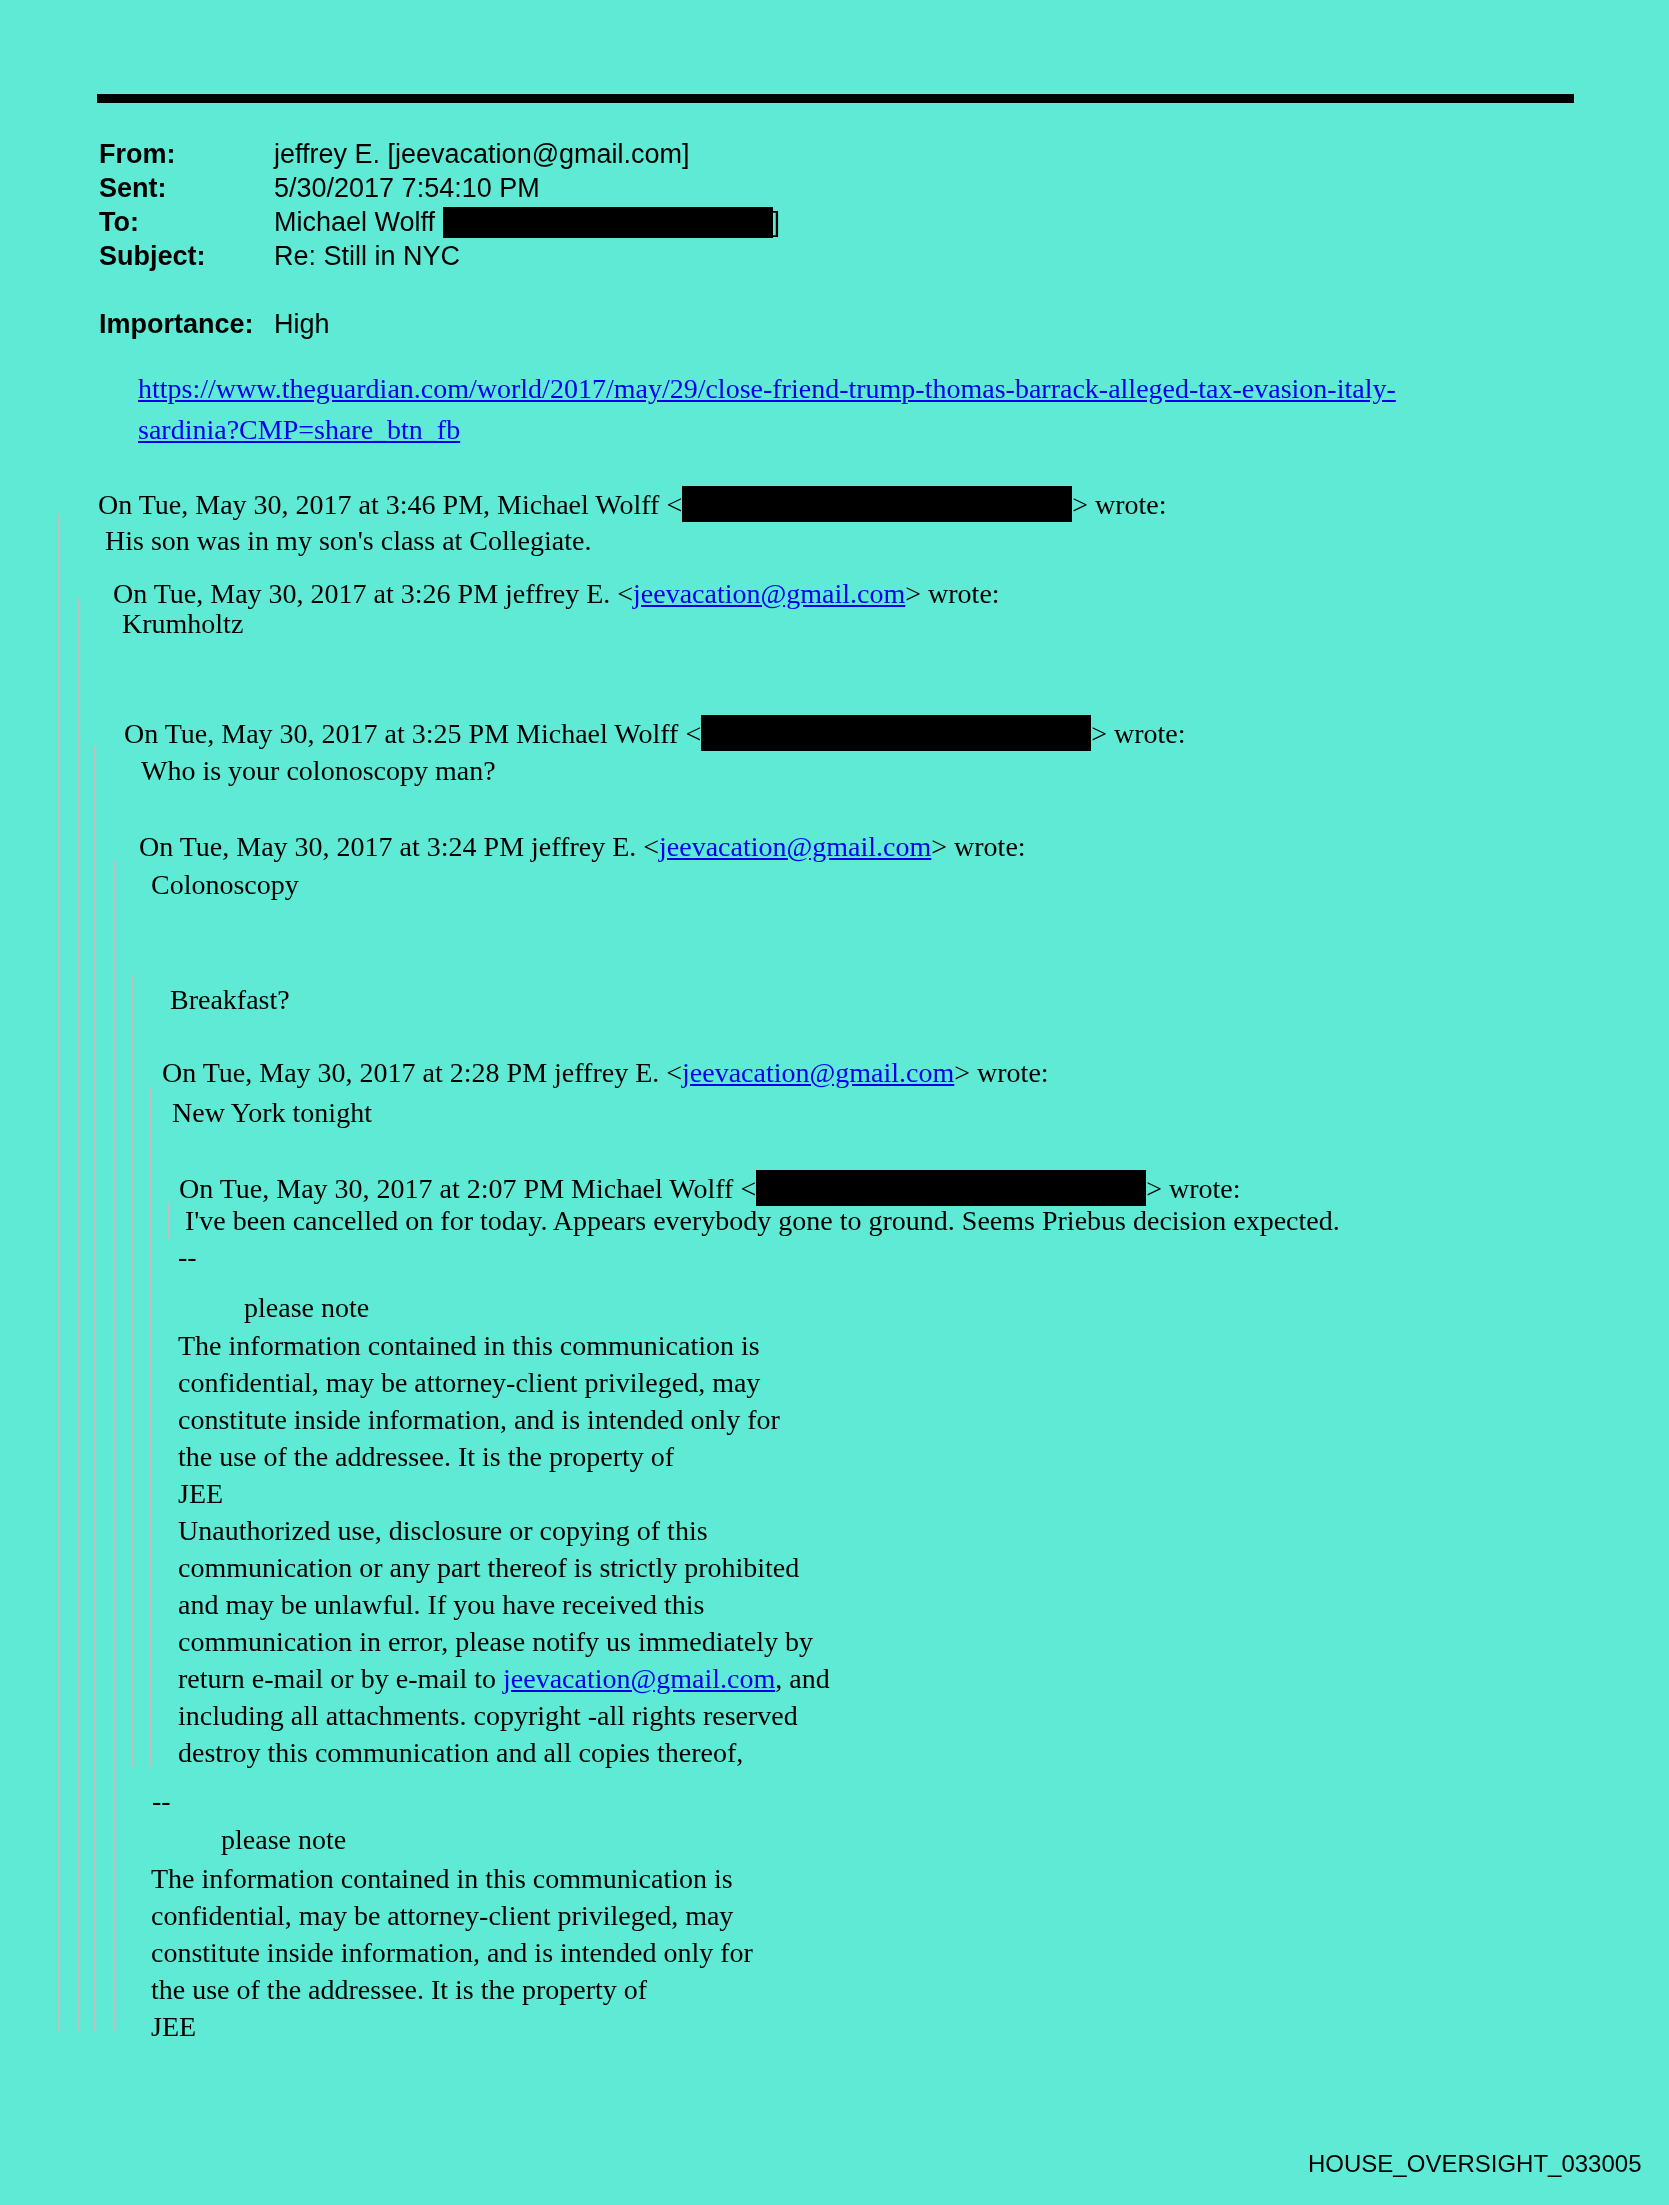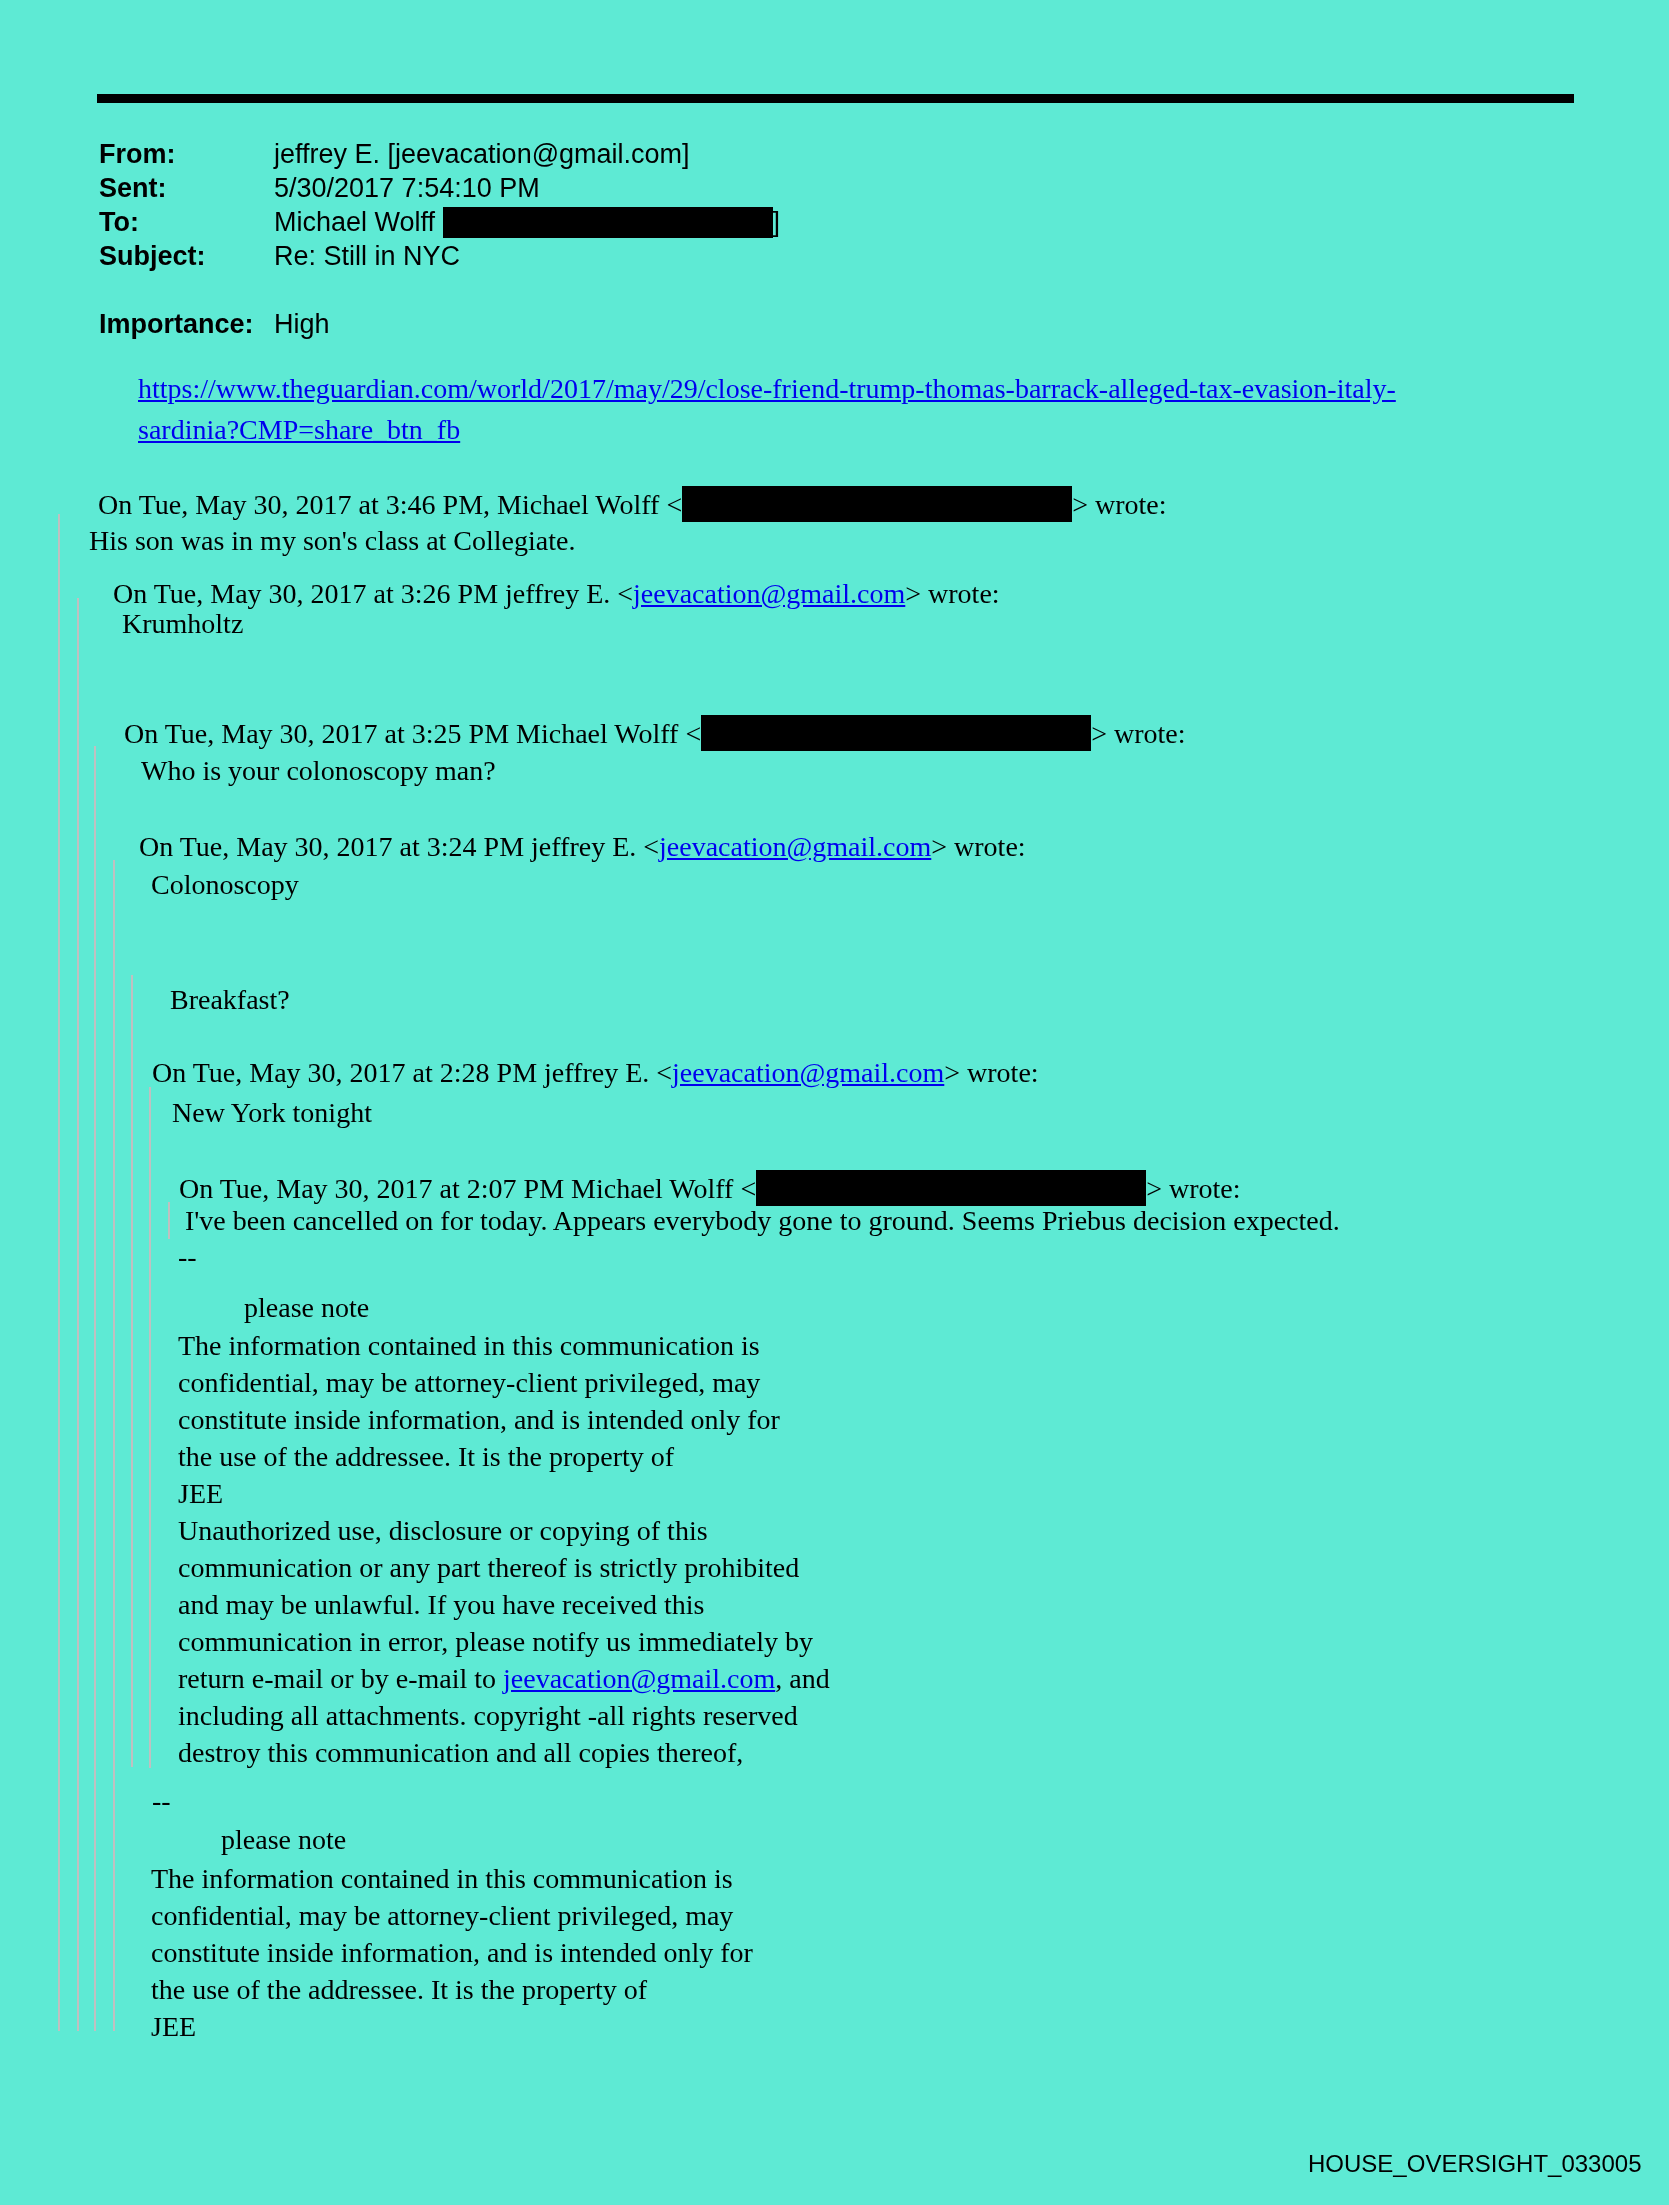--- a/index.html
+++ b/index.html
@@ -18,26 +18,26 @@
 
   
   .link-block{position:absolute;left:98px;top:368px;font-size:28px;line-height:41px;}
   .link-block a{color:#0000EE;text-decoration:underline;}
   .link-line{display:block;margin-left:40px;}
 
   
   .qline{position:absolute;font-size:28px;line-height:34px;white-space:nowrap;}
   .email-link{color:#0000EE;text-decoration:underline;}
   .redact-hdr{display:inline-block;width:390px;height:36px;background:#000;vertical-align:-8.5px;}
-  #h0{left:98px;top:486px}#b0{left:89px;top:524px}
+  #h0{left:98px;top:486px}#b0{left:105px;top:524px}
   #h1{left:113px;top:577px}#b1{left:122px;top:607px}
   #h2{left:124px;top:715px}#b2{left:141px;top:754px}
   #h3{left:139px;top:830px}#b3{left:151px;top:868px}
   #h4{left:154px;top:948px}#b4{left:170px;top:983px}
-  #h5{left:152px;top:1056px}#b5{left:172px;top:1096px}
+  #h5{left:162px;top:1056px}#b5{left:172px;top:1096px}
   #h6{left:179px;top:1170px}#b6{left:185px;top:1204px}
 
   #dash1{left:178px;top:1240px}
   #pn1{left:244px;top:1291px}
   #dash2{left:152px;top:1784px}
   #pn2{left:221px;top:1823px}
   .sig-block{position:absolute;font-size:28px;line-height:37px;}
   #sig1{left:178px;top:1327px;}
   #sig2{left:151px;top:1860px;}
 

